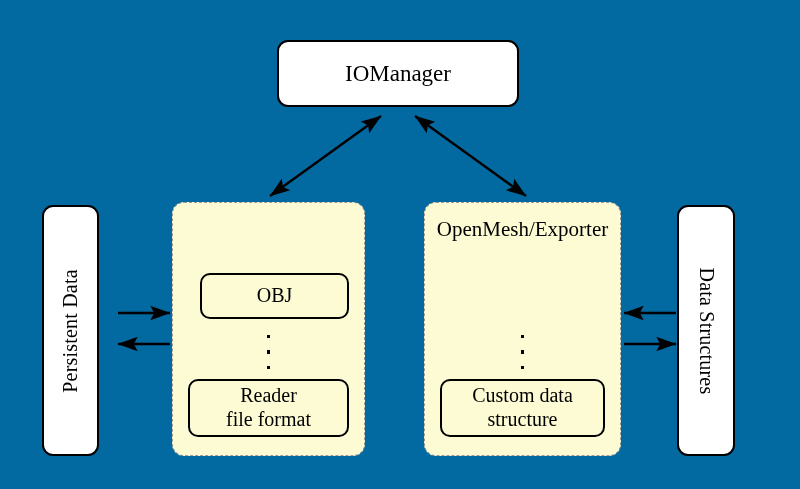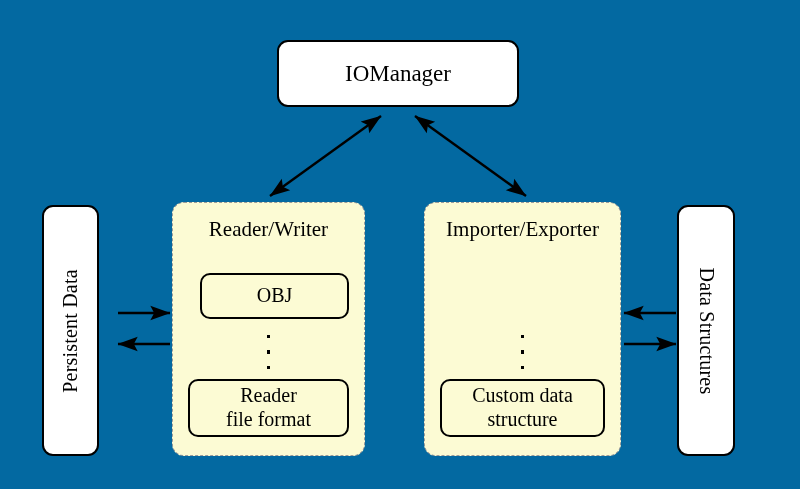--- a/index.html
+++ b/index.html
@@ -191,42 +191,41 @@
 
   <div class="node side-box" id="persistent-data-box">
     <span class="vertical-label up">Persistent Data</span>
   </div>
 
   <div class="node side-box" id="data-structures-box">
     <span class="vertical-label down">Data Structures</span>
   </div>
 
   <div class="panel" id="reader-writer-panel">
-    <div class="panel-title">Reader/Writer</div>
 
     <div class="inner-box single">
       <span>OBJ</span>
     </div>
 
     <div class="vdots">
       <span></span>
       <span></span>
       <span></span>
     </div>
 
     <div class="inner-box double">
       <span>
         <span>Reader</span><br>
         <span>file format</span>
       </span>
     </div>
   </div>
 
   <div class="panel" id="importer-exporter-panel">
-    <div class="panel-title">Importer/Exporter</div>
+    <div class="panel-title">OpenMesh/Exporter</div>
 
 
     <div class="vdots">
       <span></span>
       <span></span>
       <span></span>
     </div>
 
     <div class="inner-box double">
       <span>

